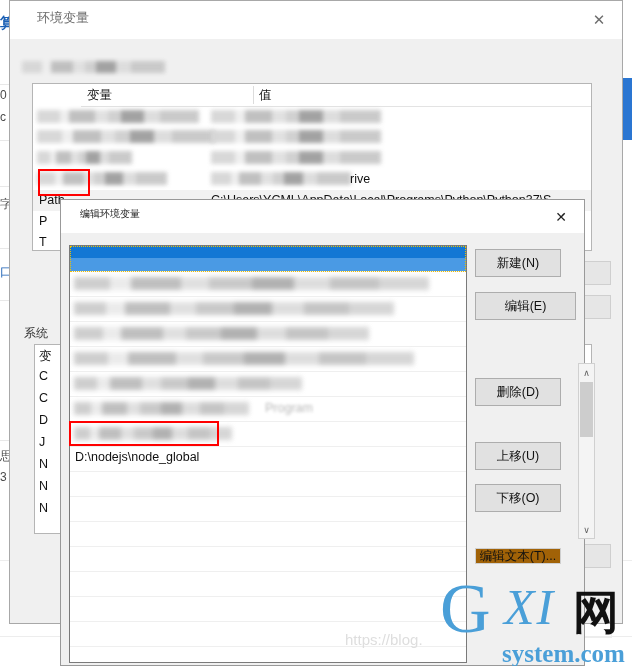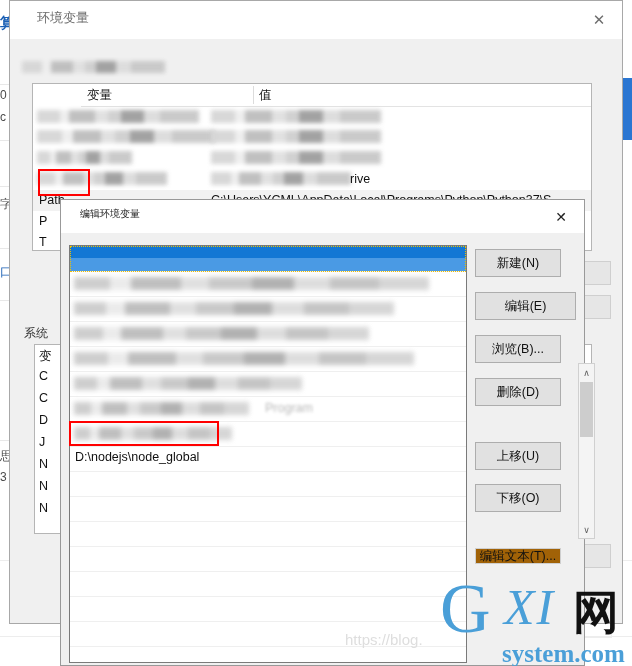--- a/index.html
+++ b/index.html
@@ -325,21 +325,20 @@
         <div class="pl-row" style="top:275px"></div>
         <div class="pl-row" style="top:300px"></div>
         <div class="pl-row" style="top:325px"></div>
         <div class="pl-row" style="top:350px"></div>
         <div class="pl-row" style="top:375px"></div>
         <div class="pl-row" style="top:400px"></div>
       </div>
 
       <div class="side-btn" style="left:414px;top:16px;width:86px;height:28px">新建(N)</div>
       <div class="side-btn" style="left:414px;top:59px;width:101px;height:28px">编辑(E)</div>
-      <div class="side-btn" style="left:414px;top:102px;width:86px;height:28px">浏览(B)...</div>
       <div class="side-btn" style="left:414px;top:145px;width:86px;height:28px">删除(D)</div>
       <div class="side-btn" style="left:414px;top:209px;width:86px;height:28px">上移(U)</div>
       <div class="side-btn" style="left:414px;top:251px;width:86px;height:28px">下移(O)</div>
       <div class="side-btn" style="left:414px;top:315px;width:86px;height:16px;border-color:#cfcfcf;background:#a16207">编辑文本(T)...</div>
     </div>
   </div>
 
   <div class="redbox" style="left:69px;top:421px;width:150px;height:25px"></div>
 
   <div class="scrollbar" style="left:578px;top:363px;height:176px">

